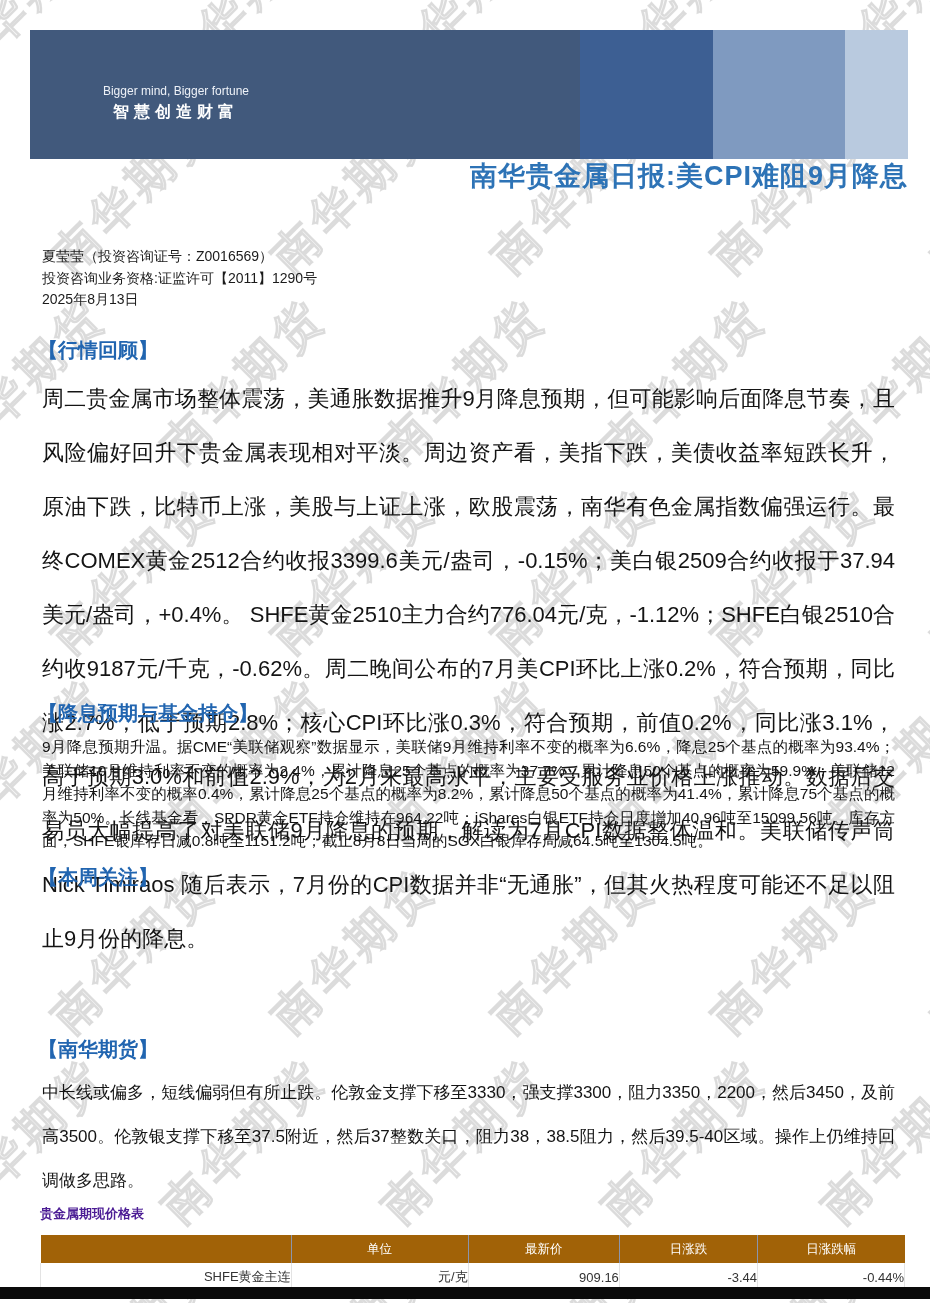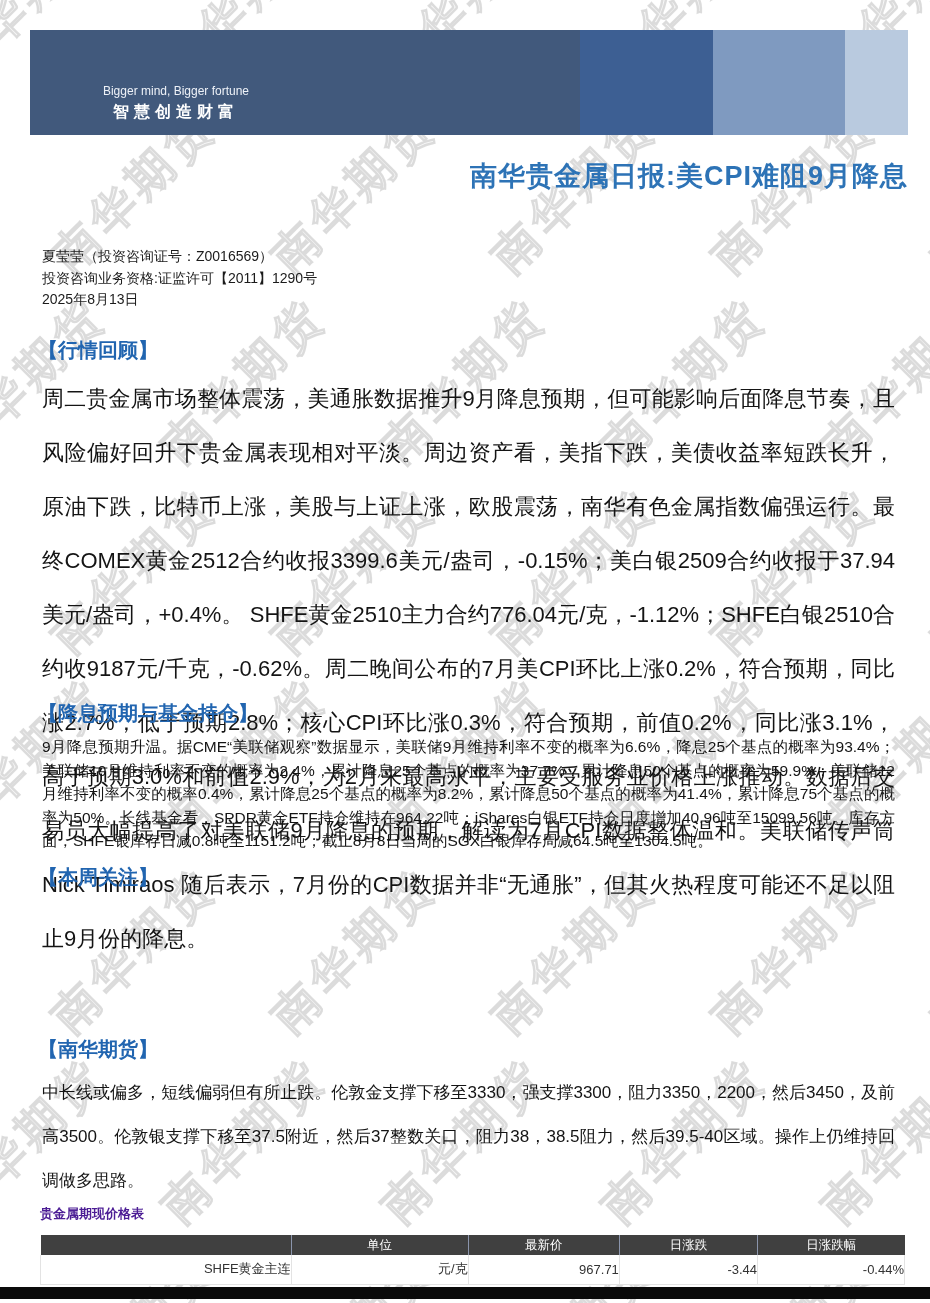--- a/index.html
+++ b/index.html
@@ -32,21 +32,21 @@
     color: rgba(205,205,205,0.16);
     -webkit-text-stroke: 1px rgba(185,185,185,0.45);
   }
 
   .layer { position: absolute; inset: 0; z-index: 2; }
 
   
   .banner {
     position: absolute;
     left: 30px; top: 30px;
-    width: 878px; height: 105px;
+    width: 878px; height: 129px;
     display: flex;
   }
   .seg1 { width: 550px; background: #41597c; }
   .seg2 { width: 133px; background: #3d5f93; }
   .seg3 { width: 132px; background: #7f9ac0; }
   .seg4 { width: 63px;  background: #b9cadf; }
 
   .slogan {
     position: absolute;
     left: 58px; top: 54px;
@@ -113,25 +113,25 @@
   .body-1 { font-size: 22px; line-height: 54px; }
   .body-2 { font-size: 15.5px; line-height: 23.5px; }
   .body-3 { font-size: 17px;   line-height: 44px; }
   .body-4 { font-size: 17px;   line-height: 44px; }
 
   
   .table-block { position: absolute; left: 40px; right: 25px; top: 1205px; }
   .table-caption { font-size: 13px; color: #4c1d95; margin-bottom: 12px; font-weight: bold; }
   table.price { width: 100%; border-collapse: collapse; table-layout: fixed; }
   table.price thead th {
-    background: #404040;
+    background: #a16207;
     color: #ffffff;
     font-size: 12.5px;
     font-weight: normal;
-    height: 20px;
+    height: 28px;
     text-align: center;
     border-right: 1px solid #8b95ac;
   }
   table.price thead th:last-child { border-right: none; }
   table.price tbody td {
     background: #ffffff;
     color: #333333;
     font-size: 13px;
     height: 29px;
     text-align: right;
@@ -258,21 +258,21 @@
             <th>单位</th>
             <th>最新价</th>
             <th>日涨跌</th>
             <th>日涨跌幅</th>
           </tr>
         </thead>
         <tbody>
           <tr>
             <td>SHFE黄金主连</td>
             <td>元/克</td>
-            <td>967.71</td>
+            <td>909.16</td>
             <td>-3.44</td>
             <td>-0.44%</td>
           </tr>
         </tbody>
       </table>
     </div>
 
     <div class="bottom-bar"></div>
 
   </div>

